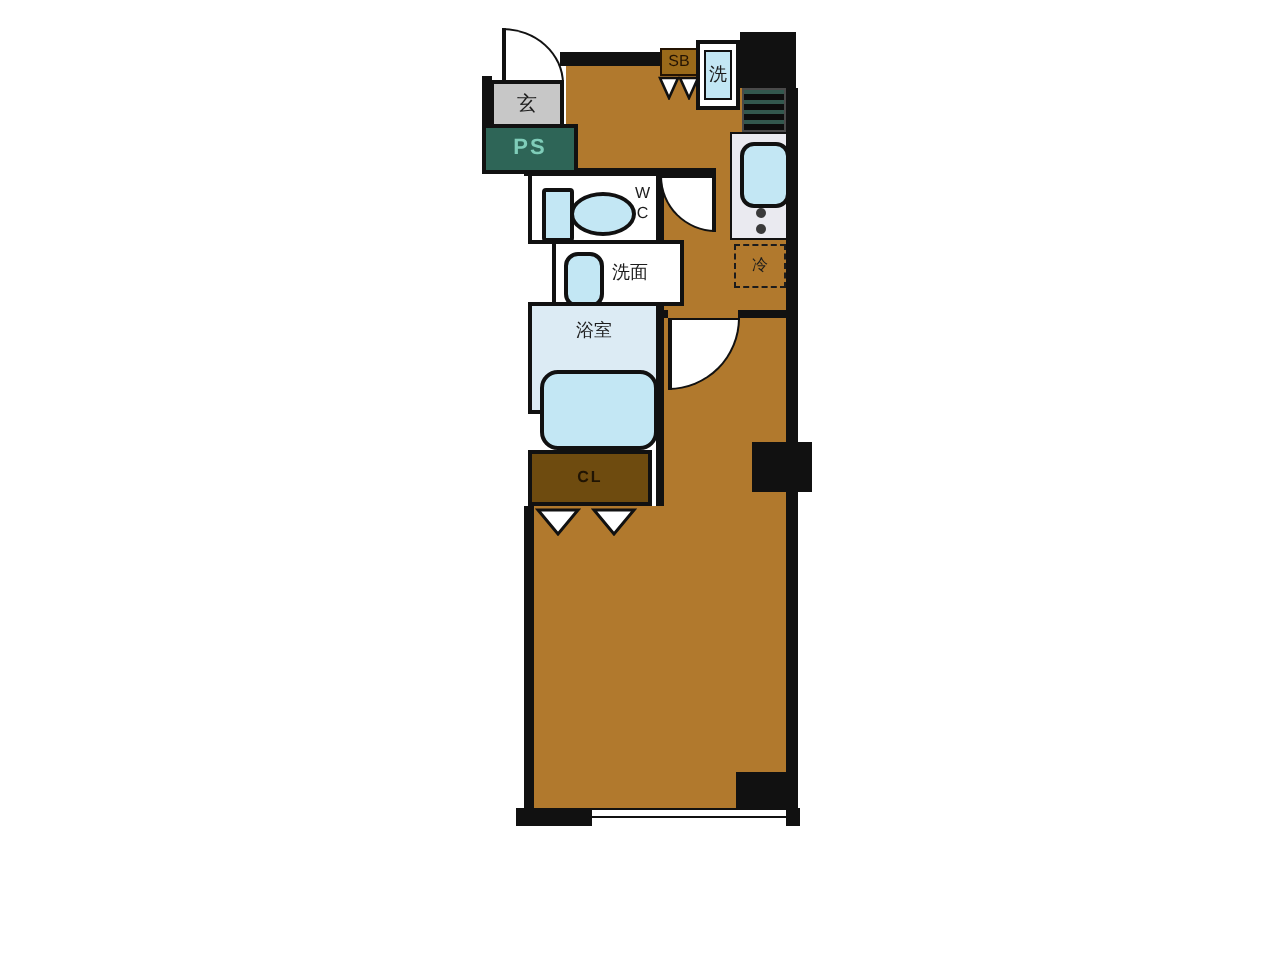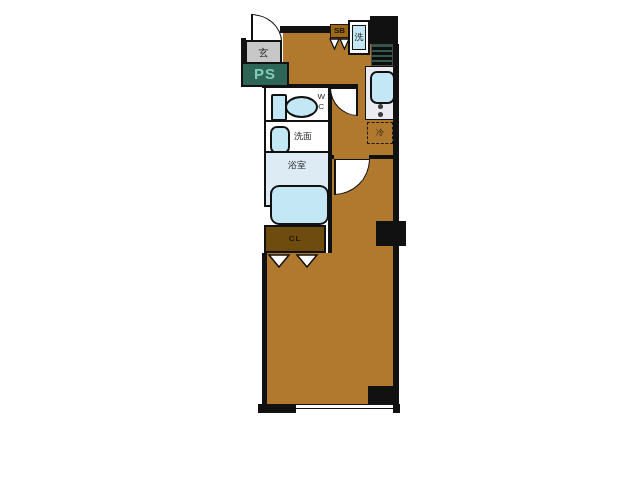--- a/index.html
+++ b/index.html
@@ -8,24 +8,24 @@
   .abs{position:absolute;box-sizing:border-box;}
   .floor{background:#B1792D;}
   .wall{background:#111111;}
   .roombox{background:#ffffff;border:2px solid #111;}
   .lbl{color:#1c1c1c;line-height:1.1;}
   
   .door-arc-entrance{background:#fff;border:1px solid #111;border-left:2px solid #111;
        border-top-right-radius:100% 100%;border-bottom:none;}
   .genkan{background:#C7C7C7;border:2px solid #111;display:flex;align-items:center;justify-content:center;}
   .ps{background:#2E6557;border:2px solid #111;display:flex;align-items:center;justify-content:center;}
-  .ps .lbl{color:#7FCDB9;font-weight:bold;font-size:15px;letter-spacing:1px;}
+  .ps .lbl{color:#7FCDB9;font-weight:bold;font-size:11px;letter-spacing:1px;}
   
   .sb{background:#9a6a1a;border:1px solid #241403;display:flex;align-items:center;justify-content:center;}
-  .sb .lbl{color:#241403;font-size:8px;font-weight:bold;}
+  .sb .lbl{color:#241403;font-size:8px;font-weight:normal;}
   .washer{background:#fff;border:2px solid #111;padding:3px 2px;}
   .washer-in{width:100%;height:100%;background:#C3E7F4;border:1px solid #111;
        display:flex;align-items:center;justify-content:center;box-sizing:border-box;}
   .washer-in .lbl{font-size:9px;}
   
   .stove{background:repeating-linear-gradient(0deg,#0d0d0d 0 3px,#33584e 3px 5px);border:1px solid #4a4a4a;}
   .counter{background:#EAEAF0;border:1px solid #111;}
   .sink{position:absolute;left:4px;top:4px;width:21px;height:29px;background:#C3E7F4;
         border:2px solid #111;border-radius:7px;}
   .burner{position:absolute;width:5px;height:5px;border-radius:50%;background:#3a3a3a;left:12px;}
@@ -126,21 +126,21 @@
 
   <div class="abs roombox" style="left:264px;top:86px;width:66px;height:36px">
     <div class="toilet-tank"></div>
     <div class="toilet-bowl"></div>
     <div class="wc-label lbl">
       <div>W</div>
       <div>C</div>
     </div>
   </div>
 
-  <div class="abs roombox" style="left:264px;top:120px;width:66px;height:33px">
+  <div class="abs roombox" style="left:276px;top:120px;width:66px;height:33px">
     <div class="basin"></div>
     <span class="lbl small-lbl abs" style="left:28px;top:10px">洗面</span>
   </div>
 
   <div class="abs bath" style="left:264px;top:151px;width:66px;height:56px">
     <div class="lbl small-lbl" style="text-align:center;margin-top:8px">浴室</div>
     <div class="tub"></div>
   </div>
 
   <div class="abs closet" style="left:264px;top:225px;width:62px;height:28px">

